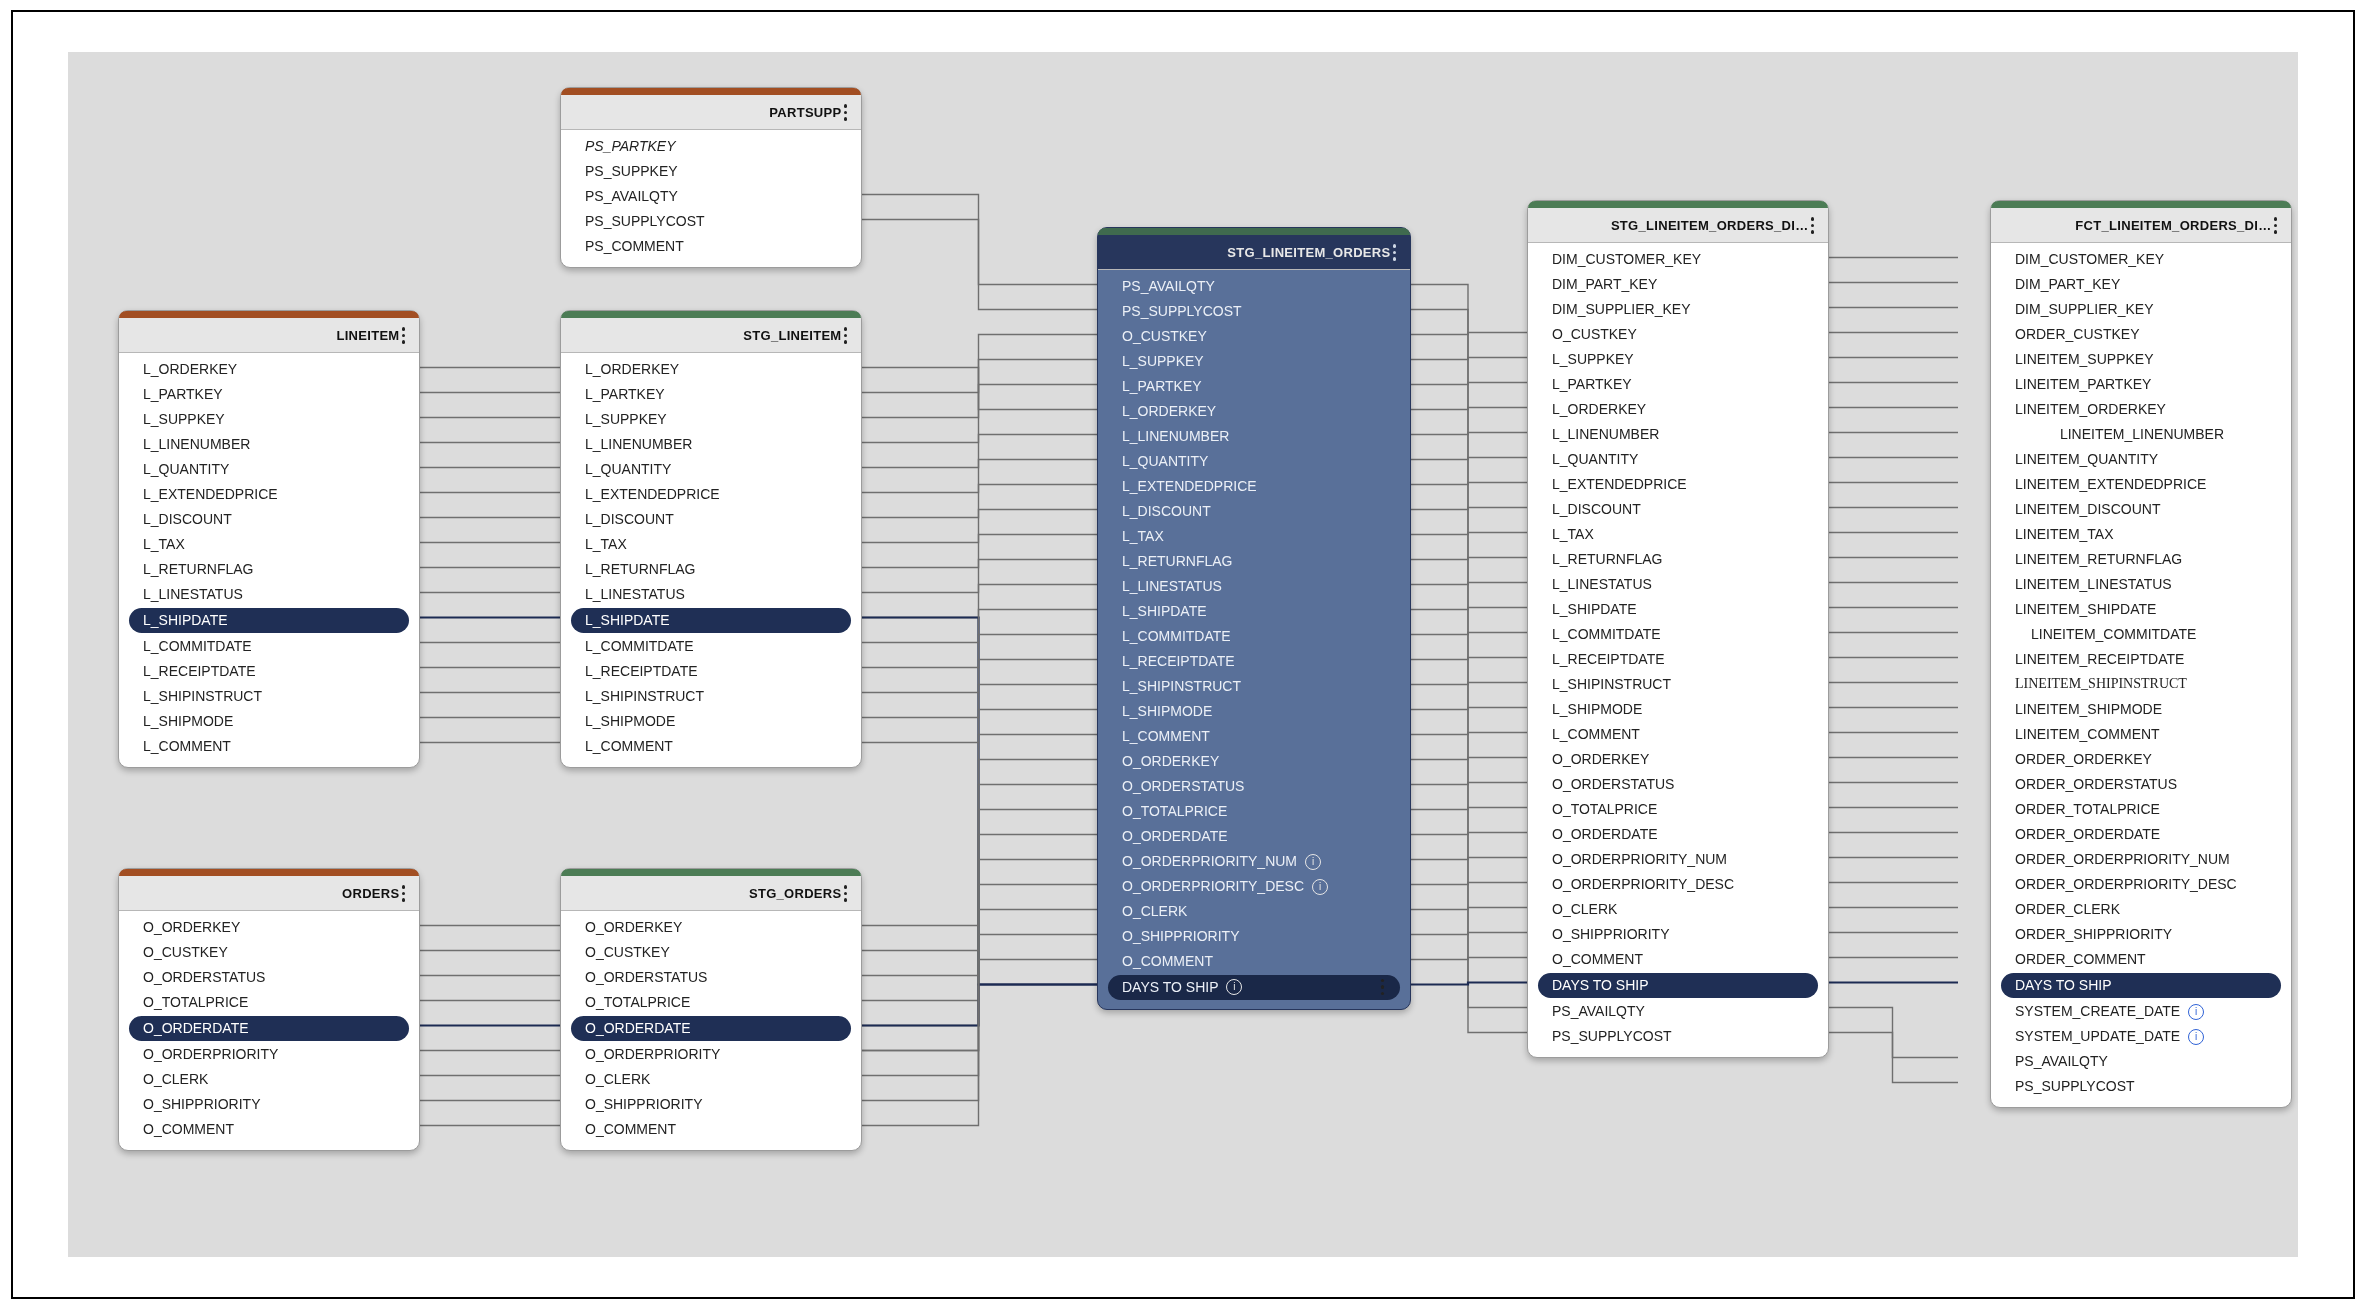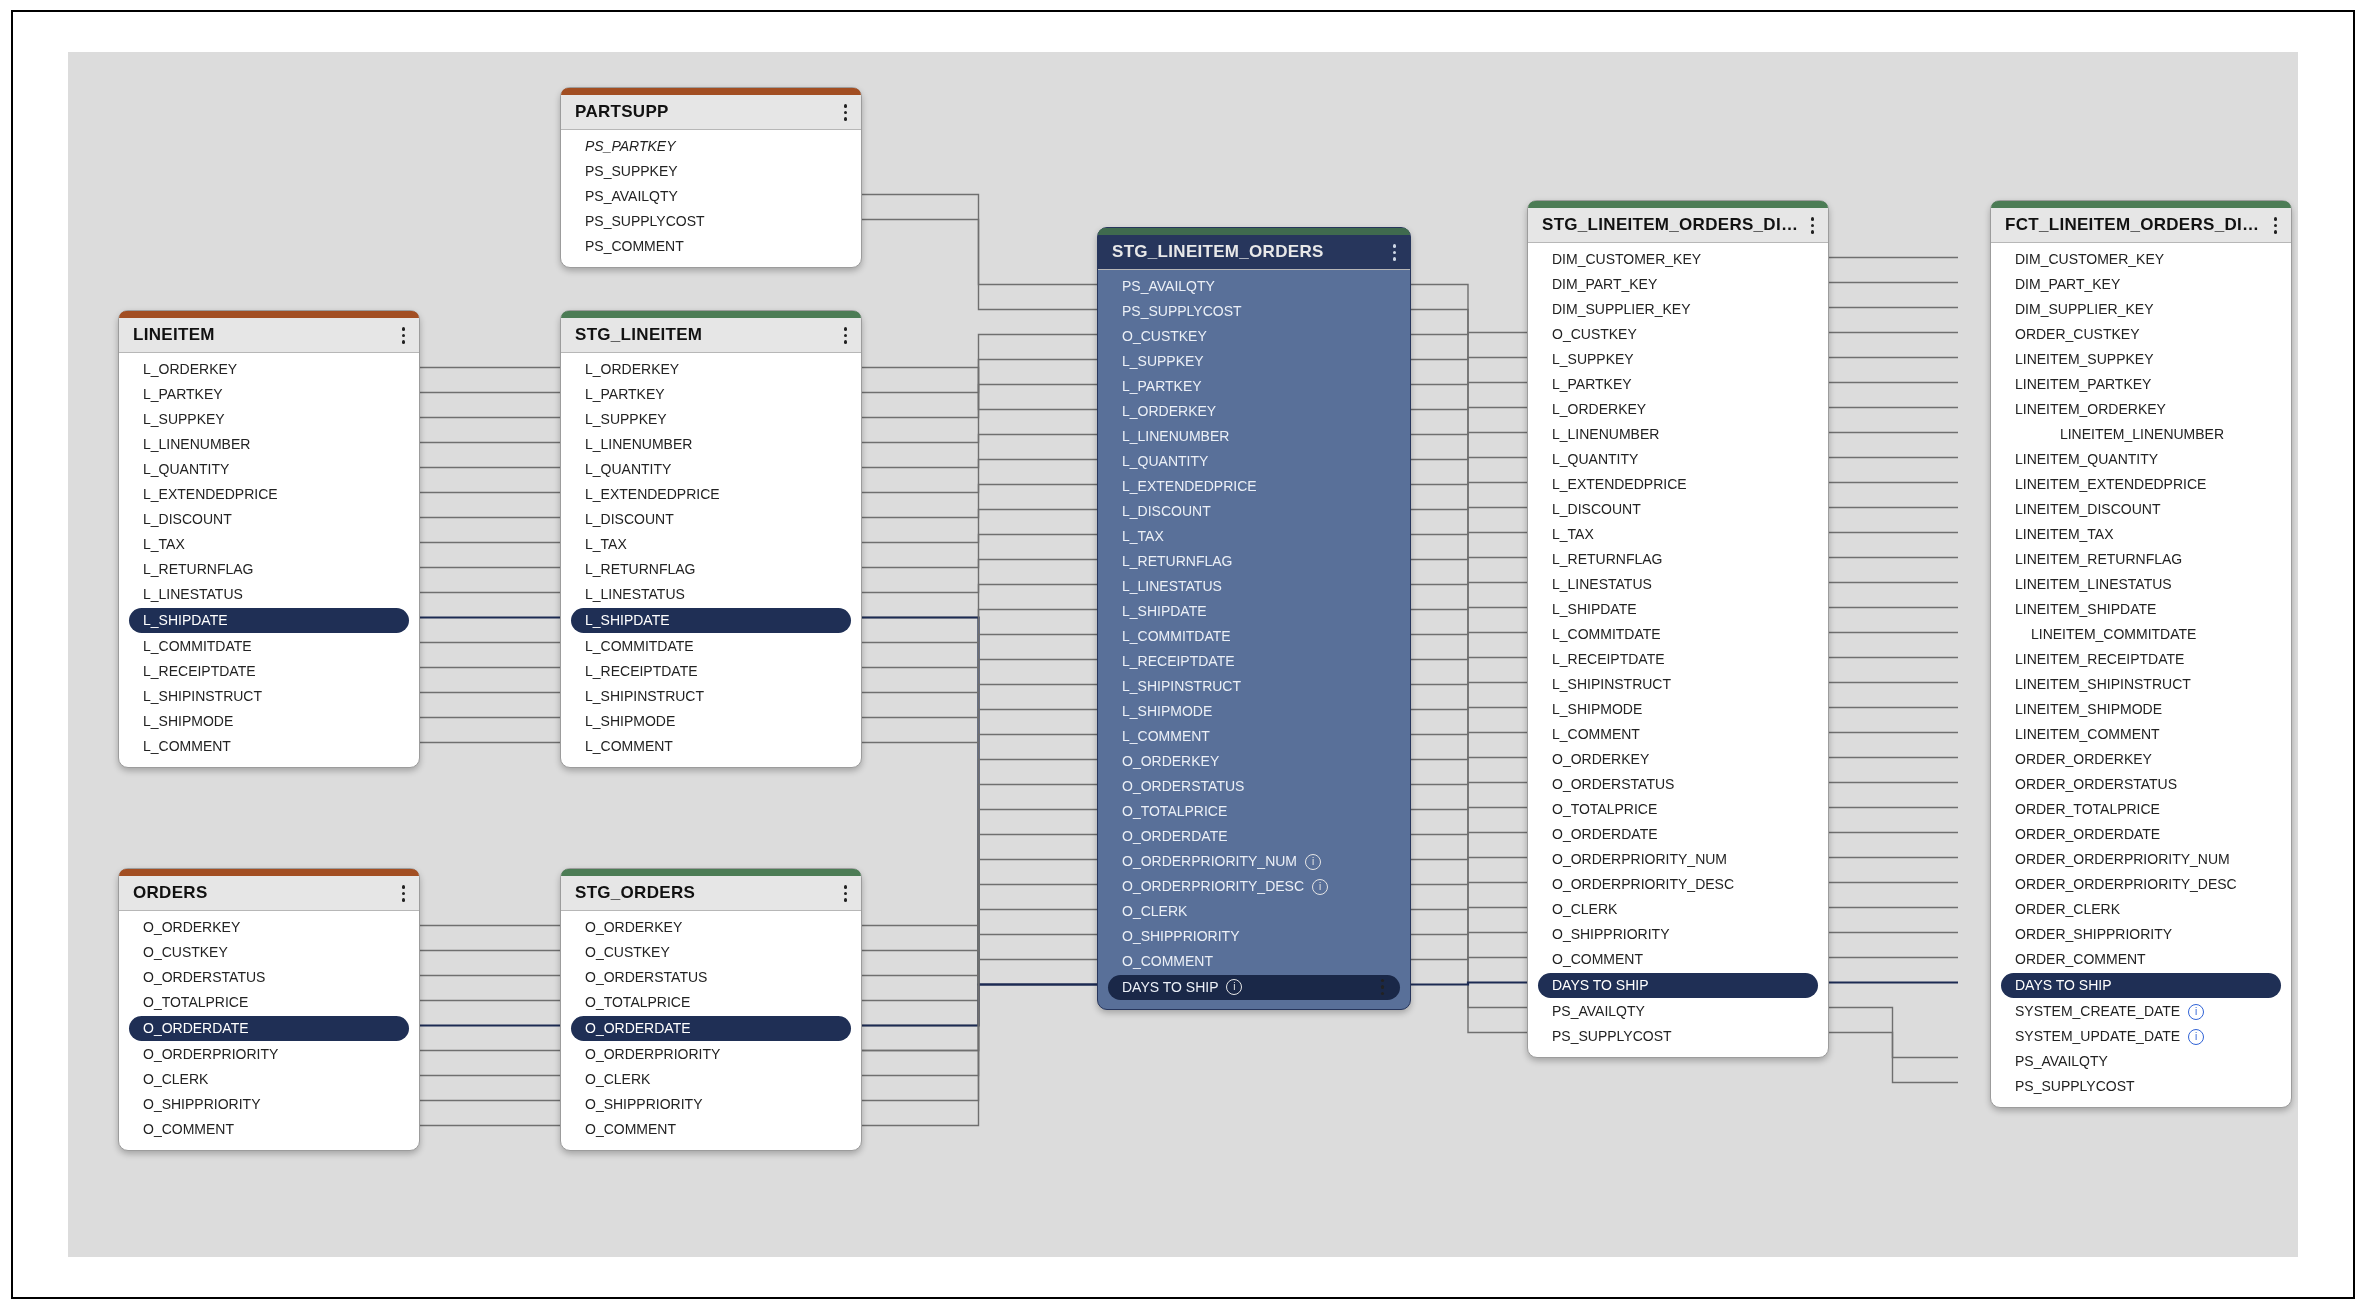--- a/index.html
+++ b/index.html
@@ -8,23 +8,23 @@
   svg.wires{position:absolute;left:0;top:0;width:100%;height:100%;pointer-events:none;}
   svg.wires path{fill:none;stroke:#6f6f6f;stroke-width:1.4;}
   svg.wires path.hl{stroke:#1c2b53;stroke-width:2.2;}
   .table{
     position:absolute;background:#fff;border:1px solid #9c9c9c;border-radius:10px;
     box-shadow:0 3px 6px rgba(0,0,0,.25);
   }
   .stripe{height:7px;border-top-left-radius:9px;border-top-right-radius:9px;}
   .stripe.brown{background:#a24e22;}
   .stripe.green{background:#4c7c55;}
-  .hdr{display:flex;align-items:center;justify-content:space-between;
+  .hdr{display:flex;align-items:center;justify-content:flex-end;
        background:#e6e6e6;border-bottom:1px solid #b7b7b7;
-       padding:7px 12px 6px 14px;font-size:17px;font-weight:600;letter-spacing:.3px;color:#111;}
+       padding:7px 12px 6px 14px;font-size:13px;font-weight:600;letter-spacing:.3px;color:#111;}
   .hdr.sel{background:#27365c;color:#e8e8e8;}
   .hdr .title{white-space:nowrap;overflow:hidden;text-overflow:ellipsis;}
   .dots{display:flex;flex-direction:column;gap:3px;padding:2px 2px;cursor:pointer;}
   .dots span{width:3.5px;height:3.5px;border-radius:50%;background:#222;display:block;}
   .hdr.sel .dots span{background:#cfd8e6;}
   .cols{padding:4px 0 8px 0;}
   .col{position:relative;padding:4px 22px 4px 24px;font-size:14px;color:#222;
        white-space:nowrap;overflow:hidden;text-overflow:ellipsis;}
   .table.seltable .col{color:#ecf0f7;}
   .table.seltable{background:#597099;border-color:#27365c;}
@@ -397,21 +397,21 @@
           <div class="col" style="height: 17px; text-align: center;"><span>LINEITEM_LINENUMBER</span></div>
           <div class="col" style="height: 17px;"><span>LINEITEM_QUANTITY</span></div>
           <div class="col" style="height: 17px;"><span>LINEITEM_EXTENDEDPRICE</span></div>
           <div class="col" style="height: 17px;"><span>LINEITEM_DISCOUNT</span></div>
           <div class="col" style="height: 17px;"><span>LINEITEM_TAX</span></div>
           <div class="col" style="height: 17px;"><span>LINEITEM_RETURNFLAG</span></div>
           <div class="col" style="height: 17px;"><span>LINEITEM_LINESTATUS</span></div>
           <div class="col" style="height: 17px;"><span>LINEITEM_SHIPDATE</span></div>
           <div class="col" style="height: 17px; padding-left: 40px;"><span>LINEITEM_COMMITDATE</span></div>
           <div class="col" style="height: 17px;"><span>LINEITEM_RECEIPTDATE</span></div>
-          <div class="col" style="height: 17px;"><span>LINEITEM_SHIPINSTRUCT</span></div>
+          <div class="col" style="height: 17px; font-family: Liberation Serif, serif;"><span>LINEITEM_SHIPINSTRUCT</span></div>
           <div class="col" style="height: 17px;"><span>LINEITEM_SHIPMODE</span></div>
           <div class="col" style="height: 17px;"><span>LINEITEM_COMMENT</span></div>
           <div class="col" style="height: 17px;"><span>ORDER_ORDERKEY</span></div>
           <div class="col" style="height: 17px;"><span>ORDER_ORDERSTATUS</span></div>
           <div class="col" style="height: 17px;"><span>ORDER_TOTALPRICE</span></div>
           <div class="col" style="height: 17px;"><span>ORDER_ORDERDATE</span></div>
           <div class="col" style="height: 17px;"><span>ORDER_ORDERPRIORITY_NUM</span></div>
           <div class="col" style="height: 17px;"><span>ORDER_ORDERPRIORITY_DESC</span></div>
           <div class="col" style="height: 17px;"><span>ORDER_CLERK</span></div>
           <div class="col" style="height: 17px;"><span>ORDER_SHIPPRIORITY</span></div>

